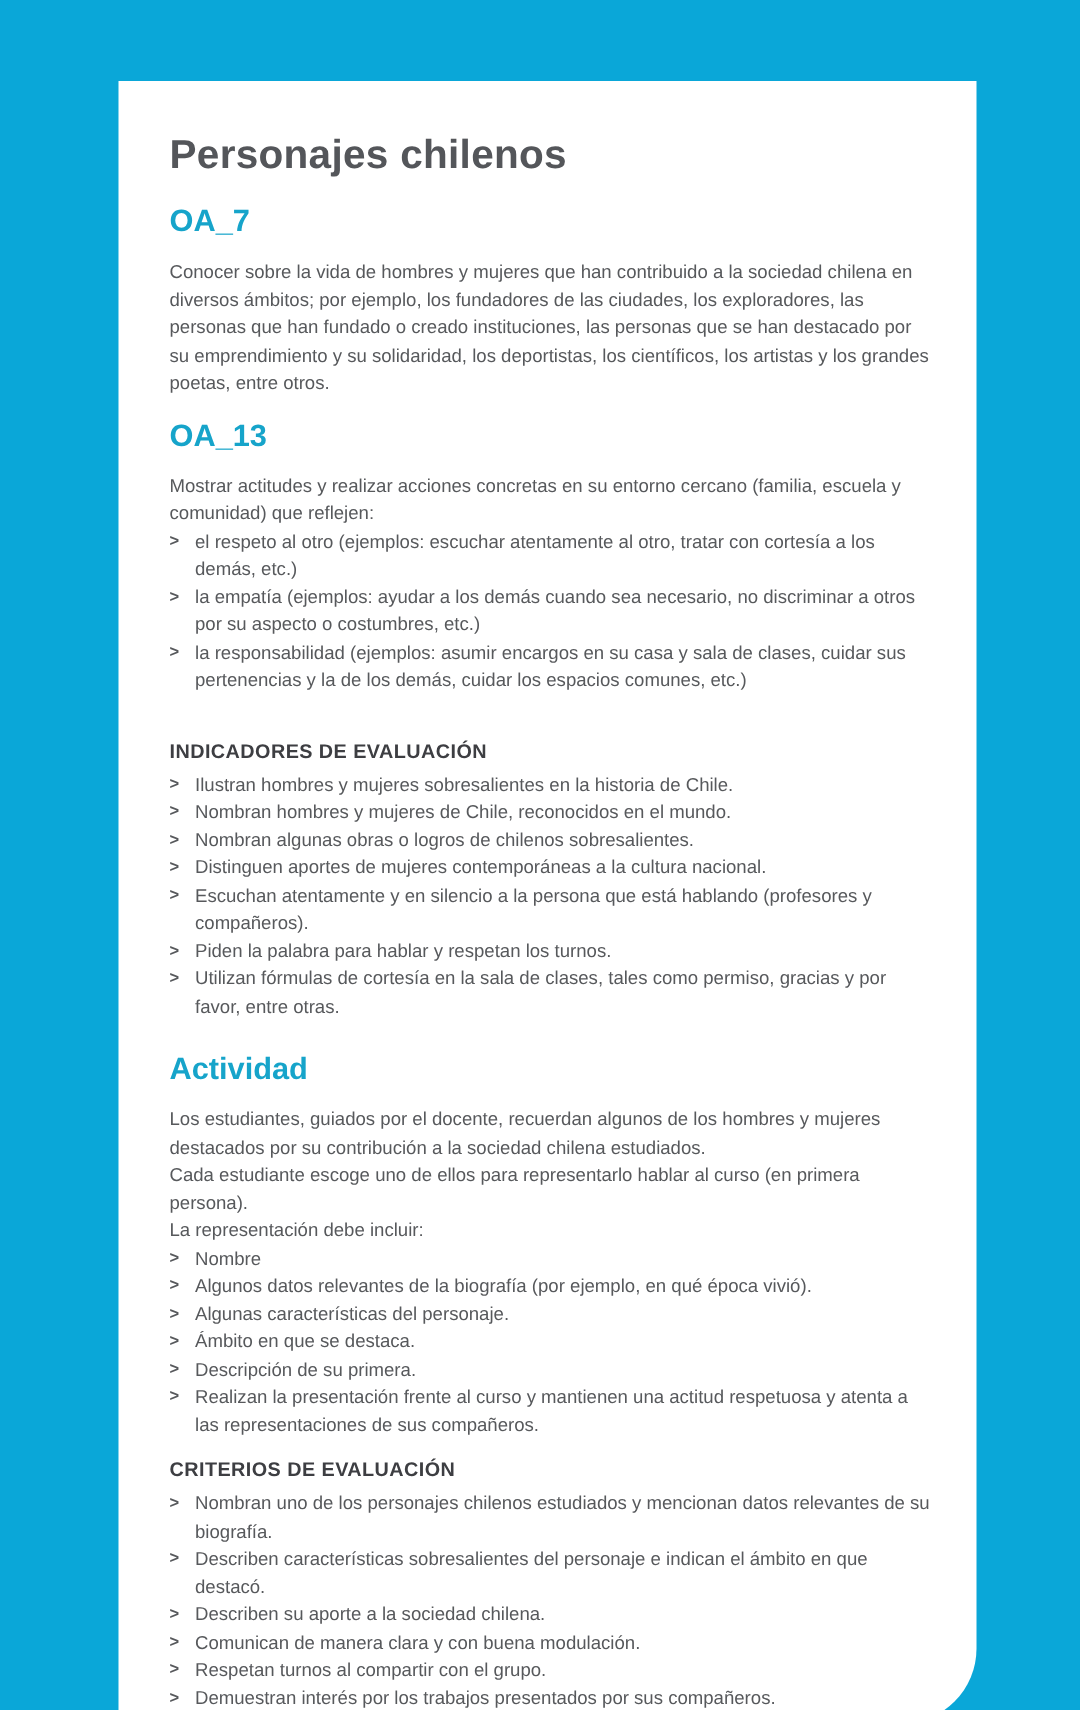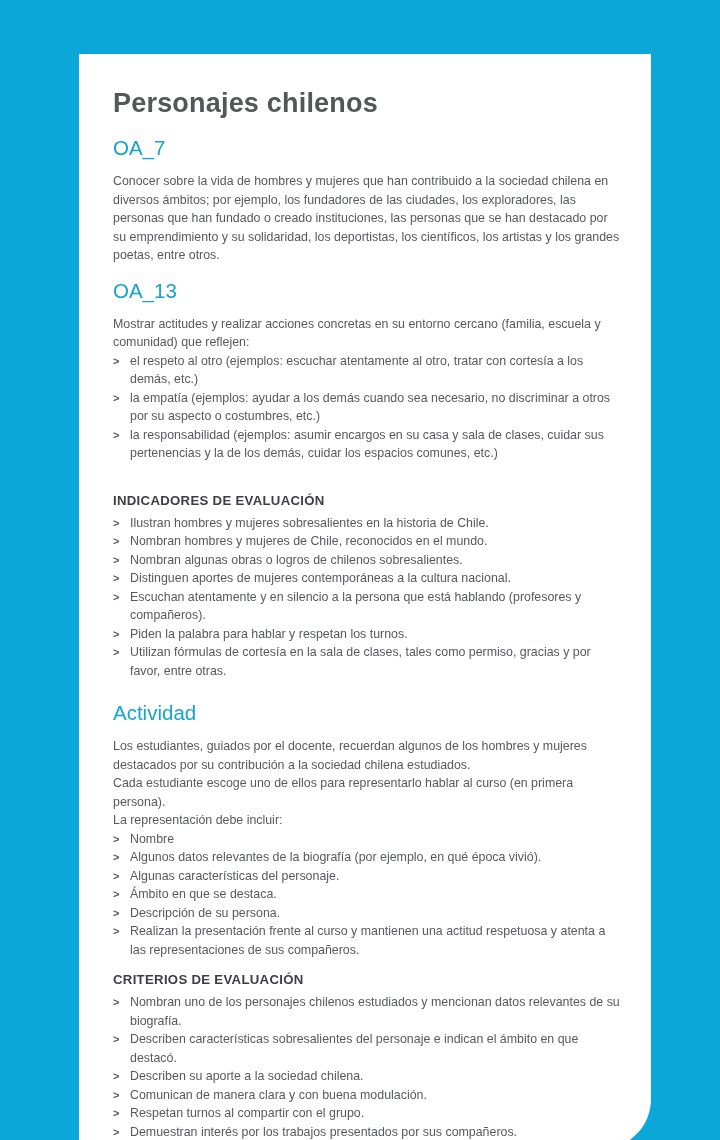--- a/index.html
+++ b/index.html
@@ -30,21 +30,21 @@
     font-size: 27px;
     line-height: 30px;
     font-weight: bold;
     color: #54565a;
     letter-spacing: 0.2px;
   }
   h2 {
     margin: 0;
     font-size: 20.5px;
     line-height: 22px;
-    font-weight: normal;
+    font-weight: bold;
     color: #16a4ca;
   }
   h3 {
     margin: 0;
     font-size: 13.2px;
     line-height: 18px;
     font-weight: bold;
     color: #3d3e42;
     letter-spacing: 0.3px;
   }
@@ -165,21 +165,21 @@
       <li>
         <span class="mk">&gt;</span>
         <span class="bt">Algunas características del personaje.</span>
       </li>
       <li>
         <span class="mk">&gt;</span>
         <span class="bt">Ámbito en que se destaca.</span>
       </li>
       <li>
         <span class="mk">&gt;</span>
-        <span class="bt">Descripción de su persona.</span>
+        <span class="bt">Descripción de su primera.</span>
       </li>
       <li>
         <span class="mk">&gt;</span>
         <span class="bt">Realizan la presentación frente al curso y mantienen una actitud respetuosa y atenta a las representaciones de sus compañeros.</span>
       </li>
     </ul>
   </section>
 
   <section class="sec-crit">
     <h3>CRITERIOS DE EVALUACIÓN</h3>

